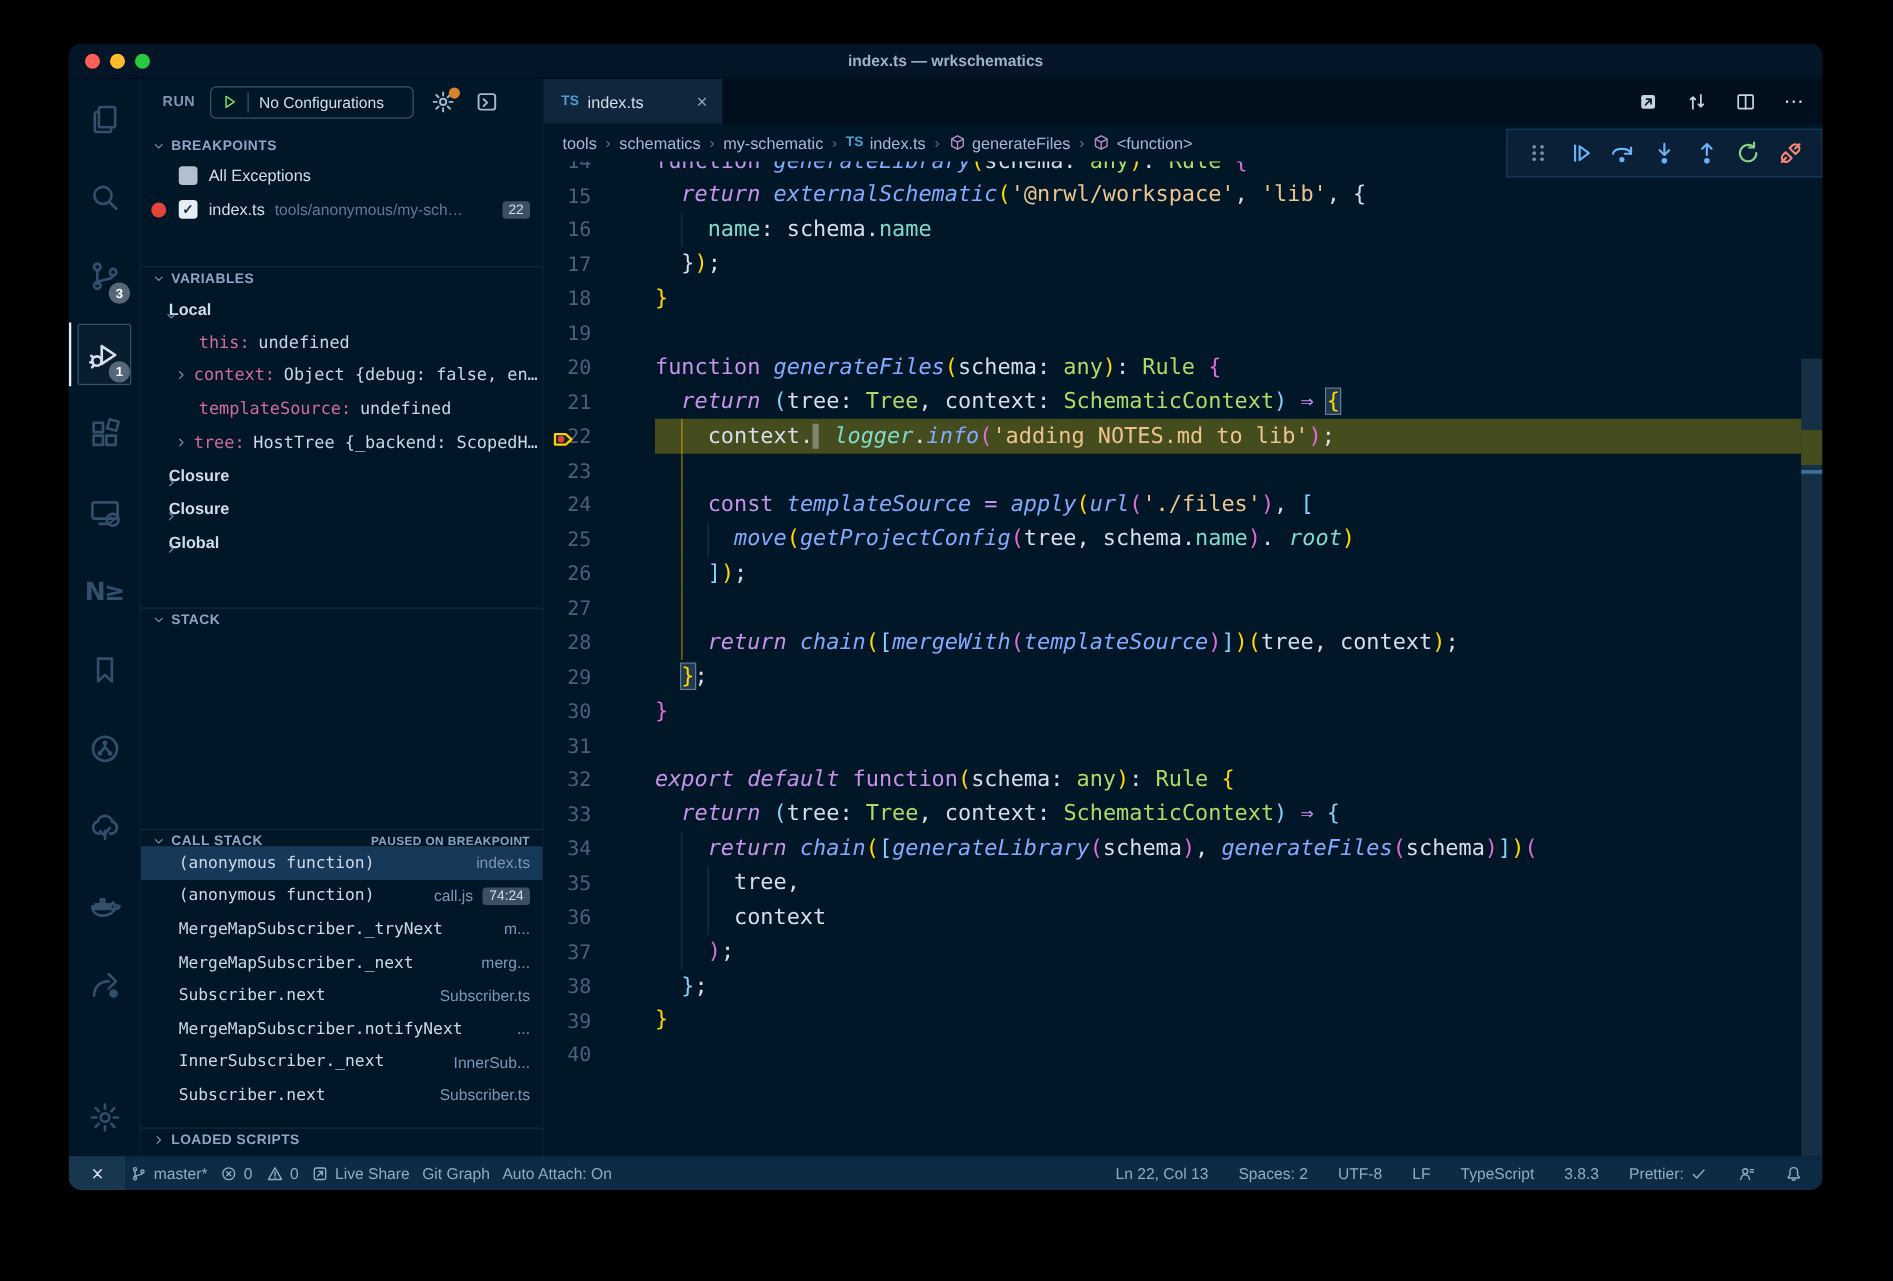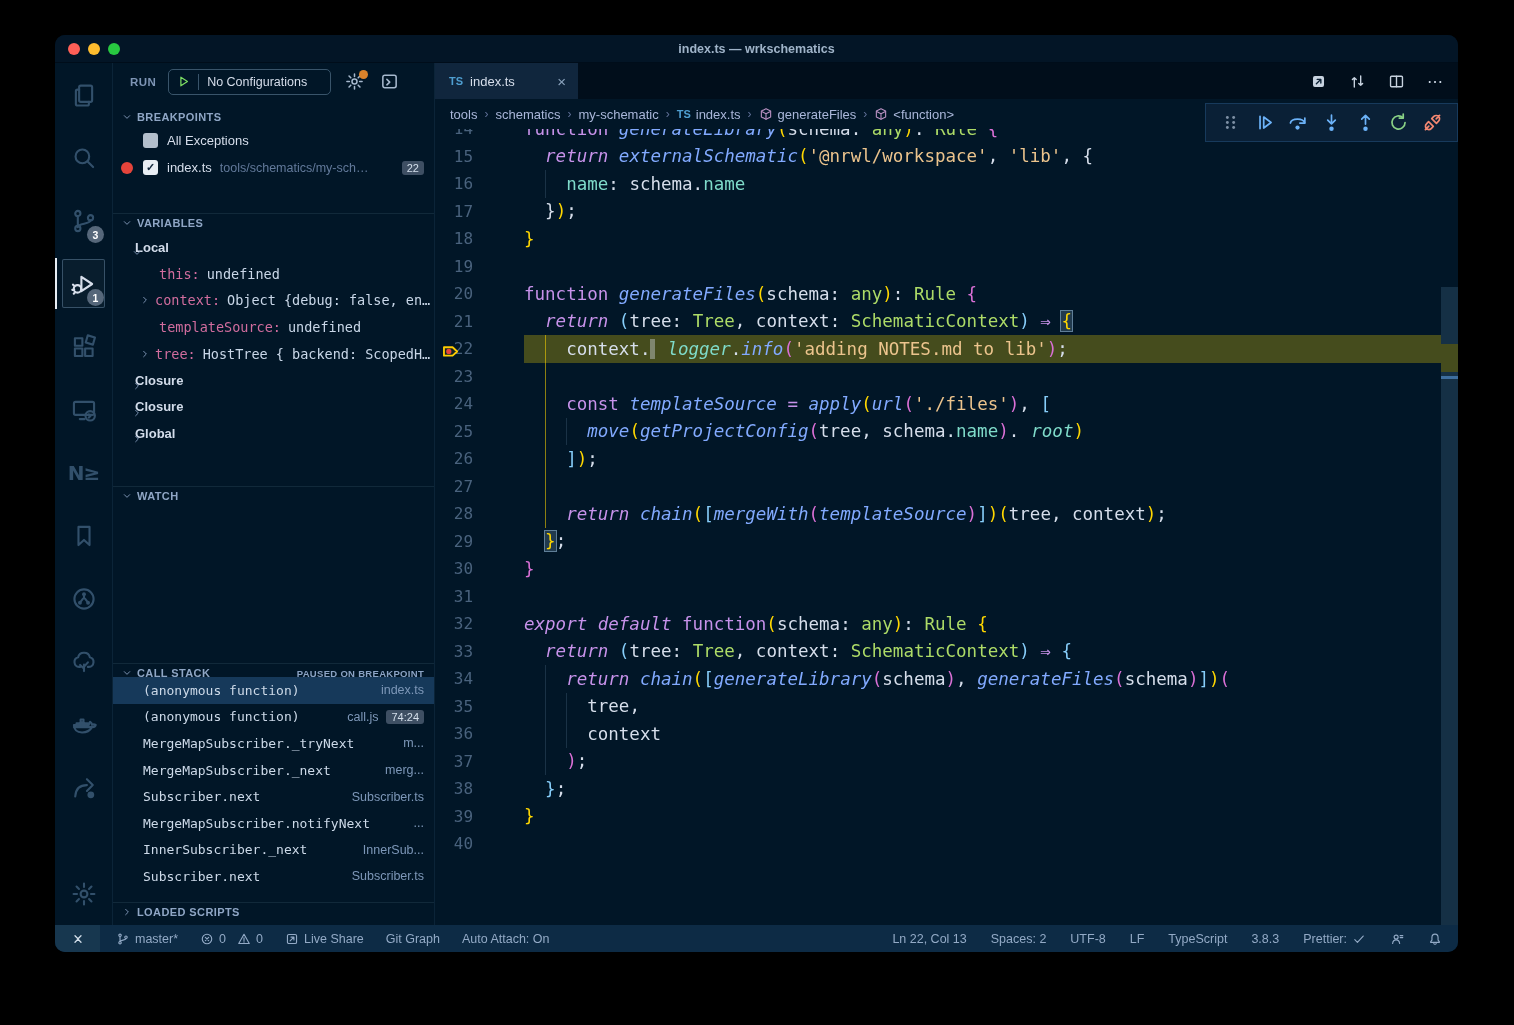--- a/index.html
+++ b/index.html
@@ -129,21 +129,21 @@
     display:flex; align-items:center; padding:0 8px; z-index:10; }
   .dbg-btn { flex:1; display:flex; align-items:center; justify-content:center; cursor:pointer; }
   .dbg-btn svg { width:21px; height:21px; }
   .c-grip { color:#7e90a5; } .c-blue { color:#6cb2f8; } .c-green { color:#89d185; } .c-red { color:#f48771; }
 
   
   .statusbar { position:absolute; left:0; right:0; bottom:0; height:27px; background:#0d2b45; display:flex; align-items:center;
     font-size:12.5px; color:#93aac6; }
   .sb-item { display:flex; align-items:center; gap:5px; cursor:pointer; white-space:nowrap; }
   .sb-item svg { width:14px; height:14px; }
-  .sb-left { display:flex; align-items:center; gap:22px; }
+  .sb-left { display:flex; align-items:center; gap:10px; }
   .sb-right { margin-left:auto; display:flex; align-items:center; gap:24px; padding-right:16px; }
   .remote-box { width:45px; height:27px; background:#17374f; display:flex; align-items:center; justify-content:center; color:#d3dfea; cursor:pointer; margin-right:-6px; }
   .remote-box svg { width:16px; height:16px; }
 </style>
 </head>
 <body>
 
 <div class="window">
   <div class="titlebar">
     <div class="lights">
@@ -295,21 +295,21 @@
       </div>
       <div class="bp-rows" id="bp-rows">
           <div class="bp-row">
             <span class="cb"></span>
             <span class="bp-label">All Exceptions</span>
           </div>
           <div class="bp-row">
             <span class="bp-dot"></span>
             <span class="cb on">✓</span>
             <span class="bp-label">index.ts</span>
-            <span class="bp-path">tools/schematics/my-sch…</span>
+            <span class="bp-path">tools/anonymous/my-sch…</span>
             <span class="badge">22</span>
           </div>
         </div>
 
       <div class="sec-head" style="top:150px;">
         <span style="display:flex">
             <svg class="ic " viewBox="0 0 16 16" fill="none" stroke="currentColor" stroke-width="1.3" stroke-linecap="round" stroke-linejoin="round">
               <path d="M4.4 6.2 8 9.8 11.6 6.2"></path>
             </svg>
           </span>
@@ -383,21 +383,21 @@
             <span class="vgroup-label" style="margin-left:4px">Global</span>
           </div>
         </div>
 
       <div class="sec-head" style="top:423px;">
         <span style="display:flex">
             <svg class="ic " viewBox="0 0 16 16" fill="none" stroke="currentColor" stroke-width="1.3" stroke-linecap="round" stroke-linejoin="round">
               <path d="M4.4 6.2 8 9.8 11.6 6.2"></path>
             </svg>
           </span>
-        <span>WATCH</span>
+        <span>STACK</span>
       </div>
 
       <div class="sec-head" style="top:600px;">
         <span style="display:flex">
             <svg class="ic " viewBox="0 0 16 16" fill="none" stroke="currentColor" stroke-width="1.3" stroke-linecap="round" stroke-linejoin="round">
               <path d="M4.4 6.2 8 9.8 11.6 6.2"></path>
             </svg>
           </span>
         <span>CALL STACK</span>
         <span class="sec-status">PAUSED ON BREAKPOINT</span>

